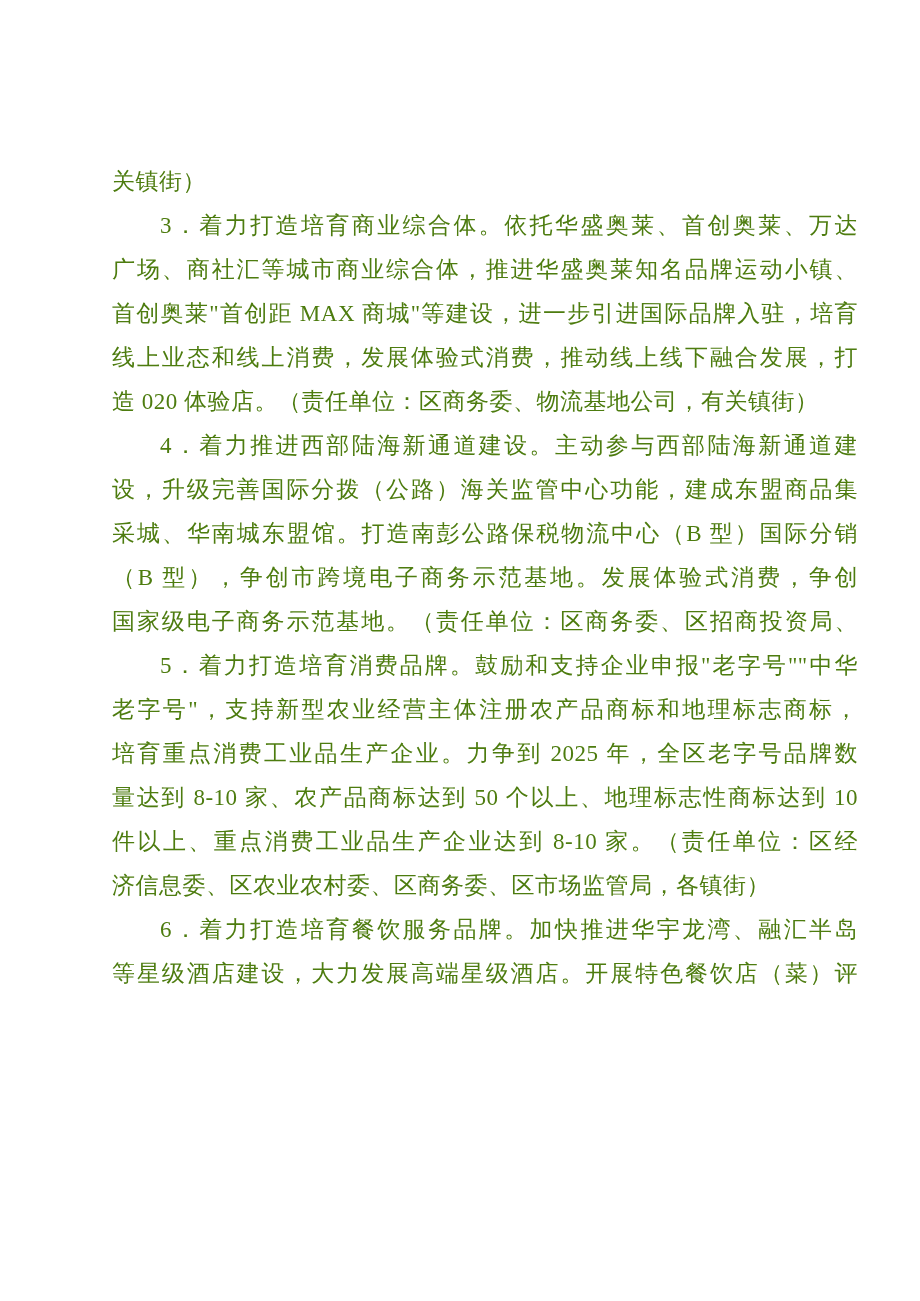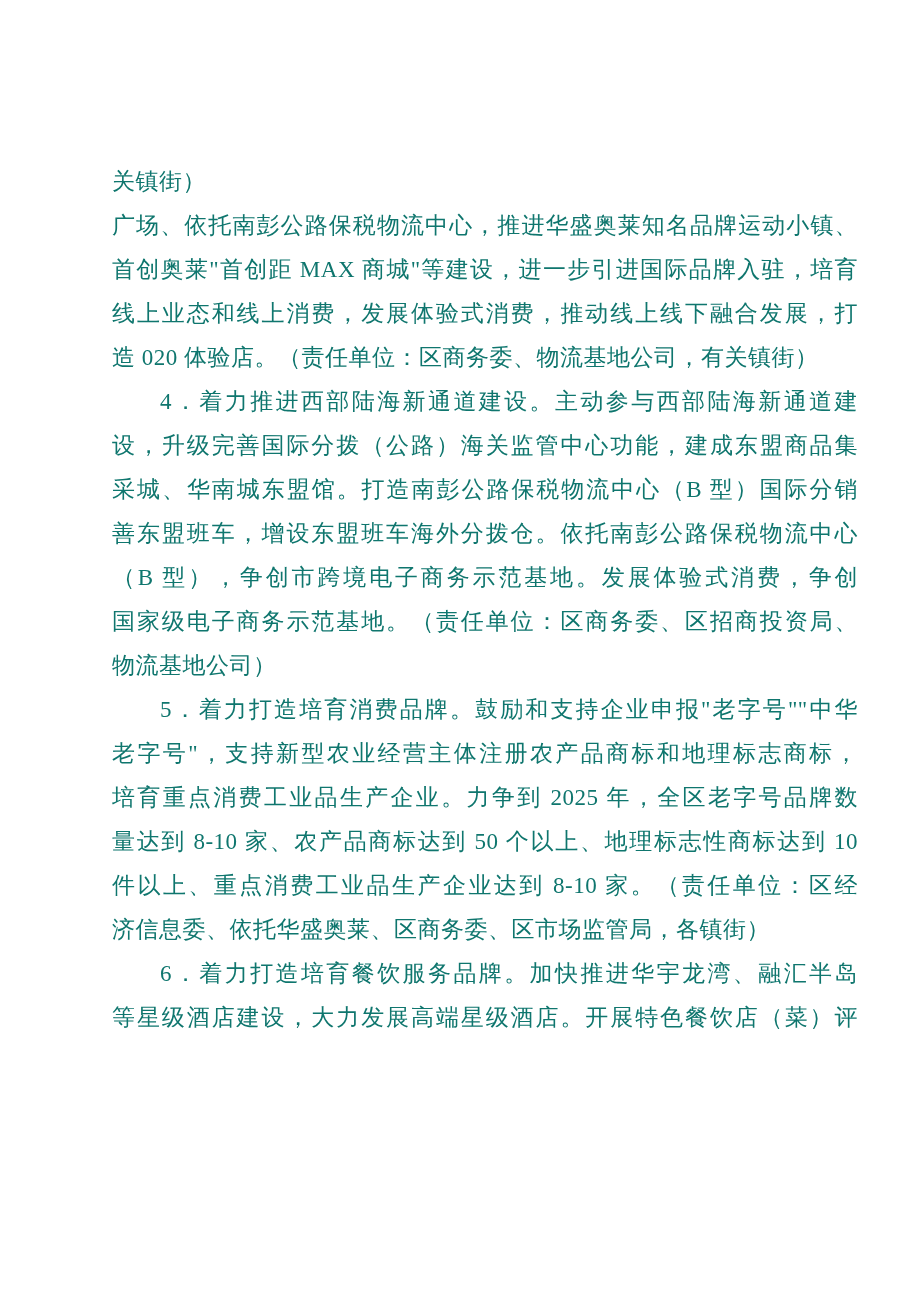--- a/index.html
+++ b/index.html
@@ -5,21 +5,21 @@
   html, body {
     margin: 0;
     padding: 0;
     background: #ffffff;
   }
   .page {
     position: relative;
     width: 920px;
     height: 1301px;
     background: #ffffff;
-    color: #0f766e;
+    color: #4d7c0f;
     font-family: "Liberation Serif", "DejaVu Serif", serif;
     overflow: hidden;
   }
   .text-block {
     position: absolute;
     left: 112px;
     top: 160px;
     width: 746px;
   }
   .line {
@@ -38,33 +38,32 @@
   .line.indent {
     text-indent: 48px;
   }
 </style>
 </head>
 <body>
 
 <div class="page">
   <div class="text-block">
       <div class="line">关镇街）</div>
-      <div class="line fill">广场、依托南彭公路保税物流中心，推进华盛奥莱知名品牌运动小镇、</div>
+      <div class="line indent fill">3．着力打造培育商业综合体。依托华盛奥莱、首创奥莱、万达</div>
+      <div class="line fill">广场、商社汇等城市商业综合体，推进华盛奥莱知名品牌运动小镇、</div>
       <div class="line fill">首创奥莱"首创距 MAX 商城"等建设，进一步引进国际品牌入驻，培育</div>
       <div class="line fill">线上业态和线上消费，发展体验式消费，推动线上线下融合发展，打</div>
       <div class="line">造 020 体验店。（责任单位：区商务委、物流基地公司，有关镇街）</div>
       <div class="line indent fill">4．着力推进西部陆海新通道建设。主动参与西部陆海新通道建</div>
       <div class="line fill">设，升级完善国际分拨（公路）海关监管中心功能，建成东盟商品集</div>
       <div class="line fill">采城、华南城东盟馆。打造南彭公路保税物流中心（B 型）国际分销</div>
-      <div class="line fill">善东盟班车，增设东盟班车海外分拨仓。依托南彭公路保税物流中心</div>
       <div class="line fill">（B 型），争创市跨境电子商务示范基地。发展体验式消费，争创</div>
       <div class="line fill">国家级电子商务示范基地。（责任单位：区商务委、区招商投资局、</div>
-      <div class="line">物流基地公司）</div>
       <div class="line indent fill">5．着力打造培育消费品牌。鼓励和支持企业申报"老字号""中华</div>
       <div class="line fill">老字号"，支持新型农业经营主体注册农产品商标和地理标志商标，</div>
       <div class="line fill">培育重点消费工业品生产企业。力争到 2025 年，全区老字号品牌数</div>
       <div class="line fill">量达到 8-10 家、农产品商标达到 50 个以上、地理标志性商标达到 10</div>
       <div class="line fill">件以上、重点消费工业品生产企业达到 8-10 家。（责任单位：区经</div>
-      <div class="line">济信息委、依托华盛奥莱、区商务委、区市场监管局，各镇街）</div>
+      <div class="line">济信息委、区农业农村委、区商务委、区市场监管局，各镇街）</div>
       <div class="line indent fill">6．着力打造培育餐饮服务品牌。加快推进华宇龙湾、融汇半岛</div>
       <div class="line fill">等星级酒店建设，大力发展高端星级酒店。开展特色餐饮店（菜）评</div>
     </div>
 </div>
 
 </body></html>

